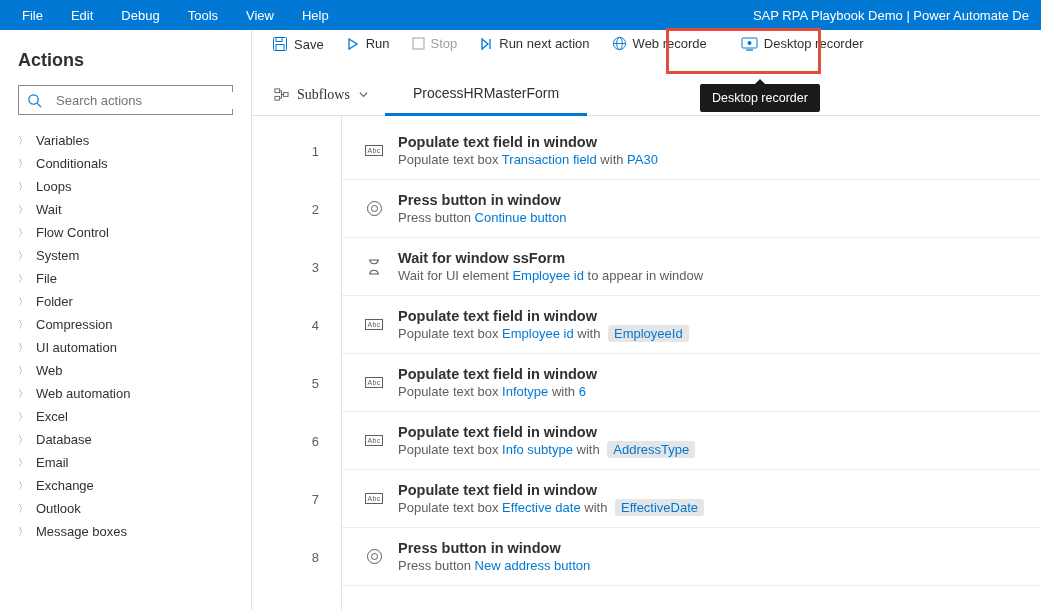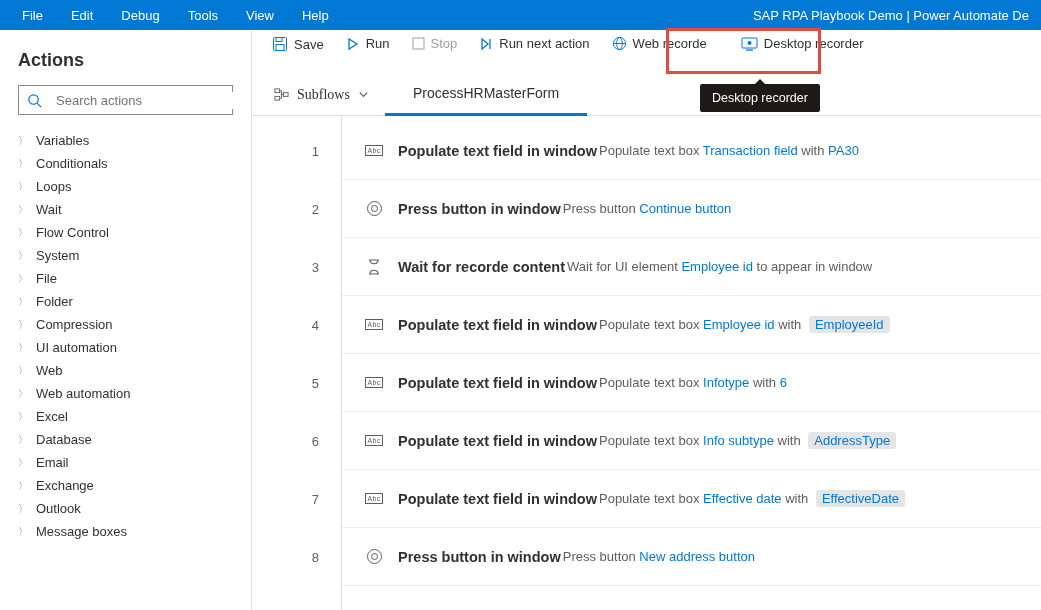--- a/index.html
+++ b/index.html
@@ -173,21 +173,21 @@
     border-bottom: 1px solid #ececec;
     display:flex; align-items:center;
     padding: 0 22px;
     gap: 14px;
   }
   .sicon {
     width: 20px; height: 18px;
     display:flex; align-items:center; justify-content:center;
     color:#605e5c;
   }
-  .stext { display:flex; flex-direction:row; gap:2px; }
+  .stext { display:flex; flex-direction:column; gap:2px; }
   .stitle { font-size: 14.5px; font-weight: 600; }
   .sdesc { font-size: 13px; color:#605e5c; }
   .sdesc .lk { color:#0078d4; }
   .sdesc .pill {
     background:#e5e5e5; color:#0078d4;
     padding: 1px 6px; border-radius: 3px;
     margin-left: 4px;
   }
   .abc-box{
     border:1px solid #605e5c;
@@ -400,21 +400,21 @@
               <div class="sdesc"><span>Press button </span><span class="lk">Continue button</span></div>
             </div>
           </div>
           <div class="step">
             <div class="sicon">
               <svg width="14" height="16" viewBox="0 0 14 16">
                 <path d="M2 1 H12 M2 15 H12 M3 1 C3 6 11 6 11 1 M3 15 C3 10 11 10 11 15" stroke="#605e5c" fill="none" stroke-width="1.2"></path>
               </svg>
             </div>
             <div class="stext">
-              <div class="stitle">Wait for recorde content</div>
+              <div class="stitle">Wait for window ssForm</div>
               <div class="sdesc"><span>Wait for UI element </span><span class="lk">Employee id</span><span> to appear in window</span></div>
             </div>
           </div>
           <div class="step">
             <div class="sicon">
               <span class="abc-box">Abc</span>
             </div>
             <div class="stext">
               <div class="stitle">Populate text field in window</div>
               <div class="sdesc"><span>Populate text box </span><span class="lk">Employee id</span><span> with </span><span class="pill">EmployeeId</span></div>

